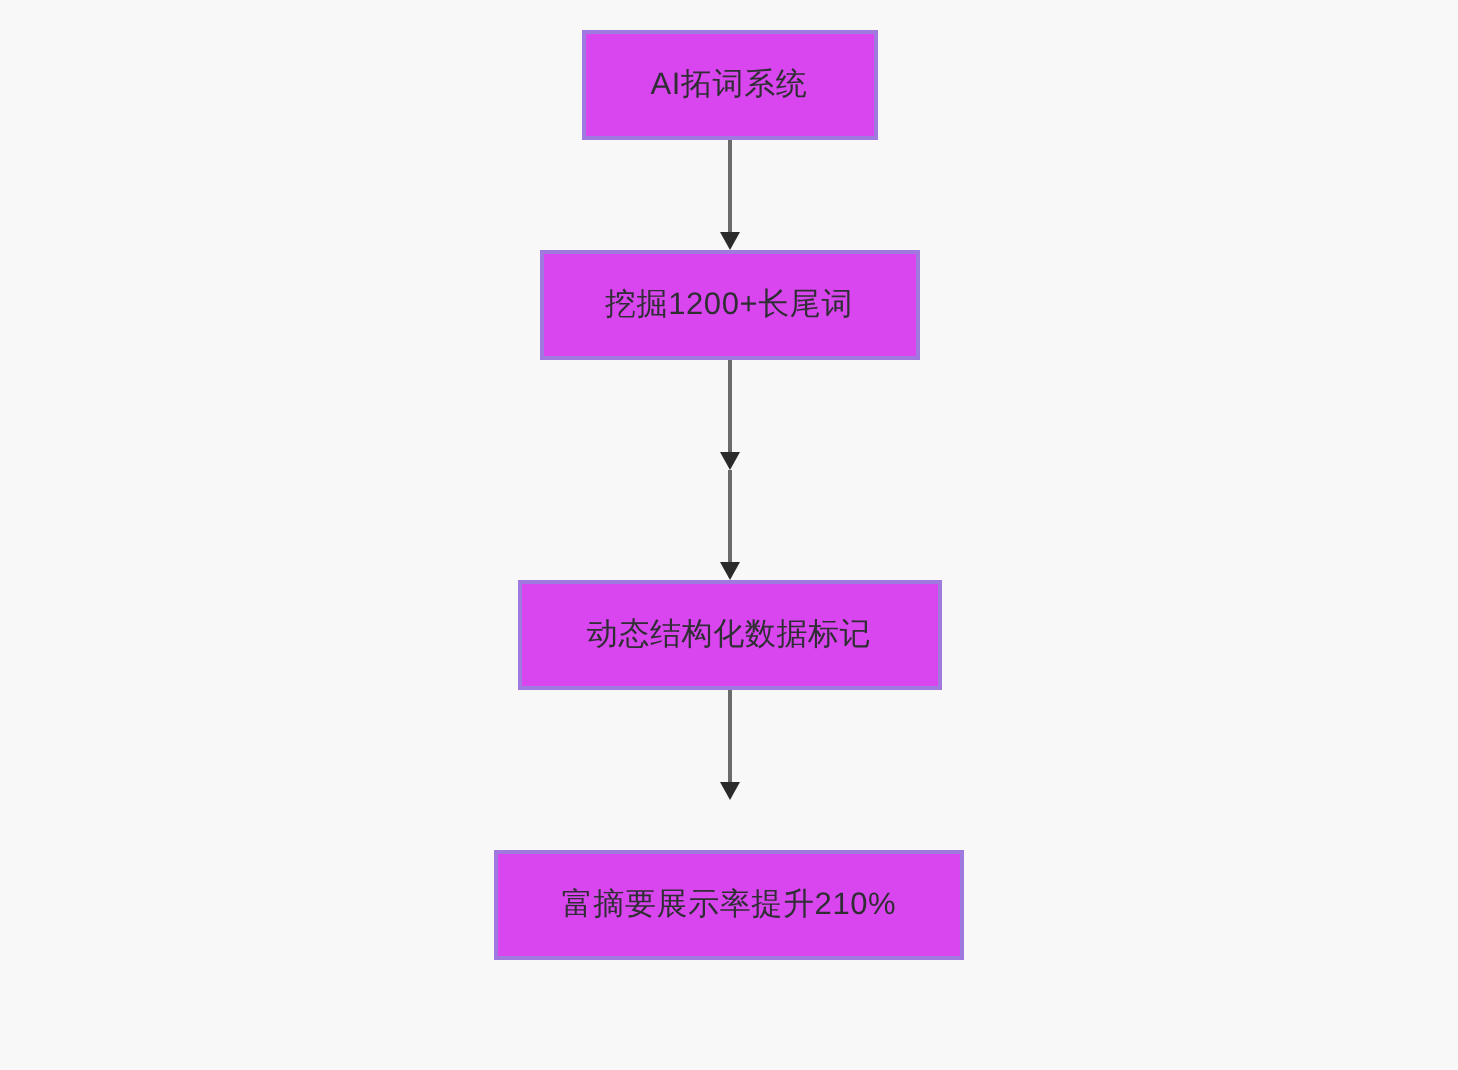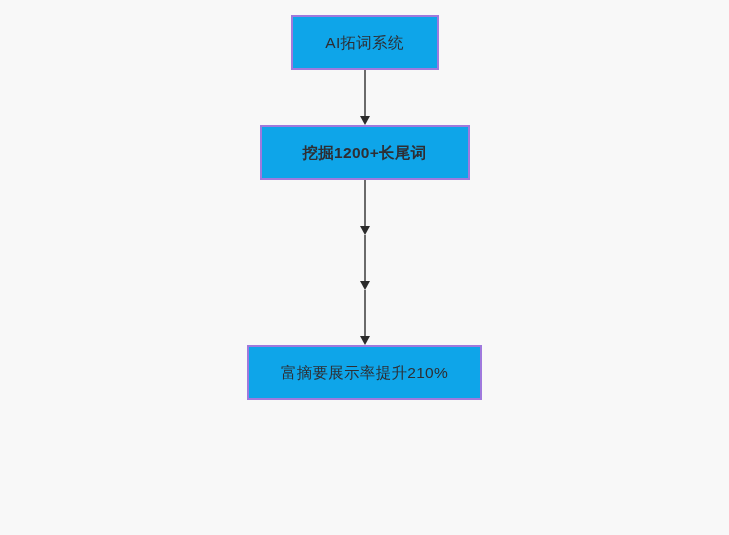--- a/index.html
+++ b/index.html
@@ -28,45 +28,45 @@
     top: 0;
     width: 729px;
     display: flex;
     flex-direction: column;
     align-items: center;
     padding-top: 15px;
     box-sizing: border-box;
   }
 
   .node {
-    background: #0ea5e9;
+    background: #d946ef;
     border: 2px solid #9f79dd;
     box-sizing: border-box;
     height: 55px;
     display: flex;
     align-items: center;
     justify-content: center;
     color: #2e2e33;
     font-size: 15.5px;
     line-height: 1;
     letter-spacing: 0.3px;
     white-space: nowrap;
     user-select: none;
   }
 
   .node-label {
     display: block;
   }
 
   
   .node-w1 { width: 148px; }
-  .node-w2 { width: 210px; font-weight: bold; }
+  .node-w2 { width: 190px; }
   .node-w3 { width: 220px; }
   .node-w4 { width: 212px; }
-  .node-w5 { width: 235px; }
+  .node-w5 { width: 235px; margin-top: 25px; }
 
   .connector {
     position: relative;
     width: 20px;
     height: 55px;
     flex: 0 0 auto;
   }
   .connector .line {
     position: absolute;
     left: 50%;
@@ -111,20 +111,23 @@
       <span class="line"></span>
       <span class="arrowhead"></span>
     </div>
 
 
     <div class="connector">
       <span class="line"></span>
       <span class="arrowhead"></span>
     </div>
 
+    <div class="node node-w4">
+      <span class="node-label">动态结构化数据标记</span>
+    </div>
 
     <div class="connector">
       <span class="line"></span>
       <span class="arrowhead"></span>
     </div>
 
     <div class="node node-w5">
       <span class="node-label">富摘要展示率提升210%</span>
     </div>
 

